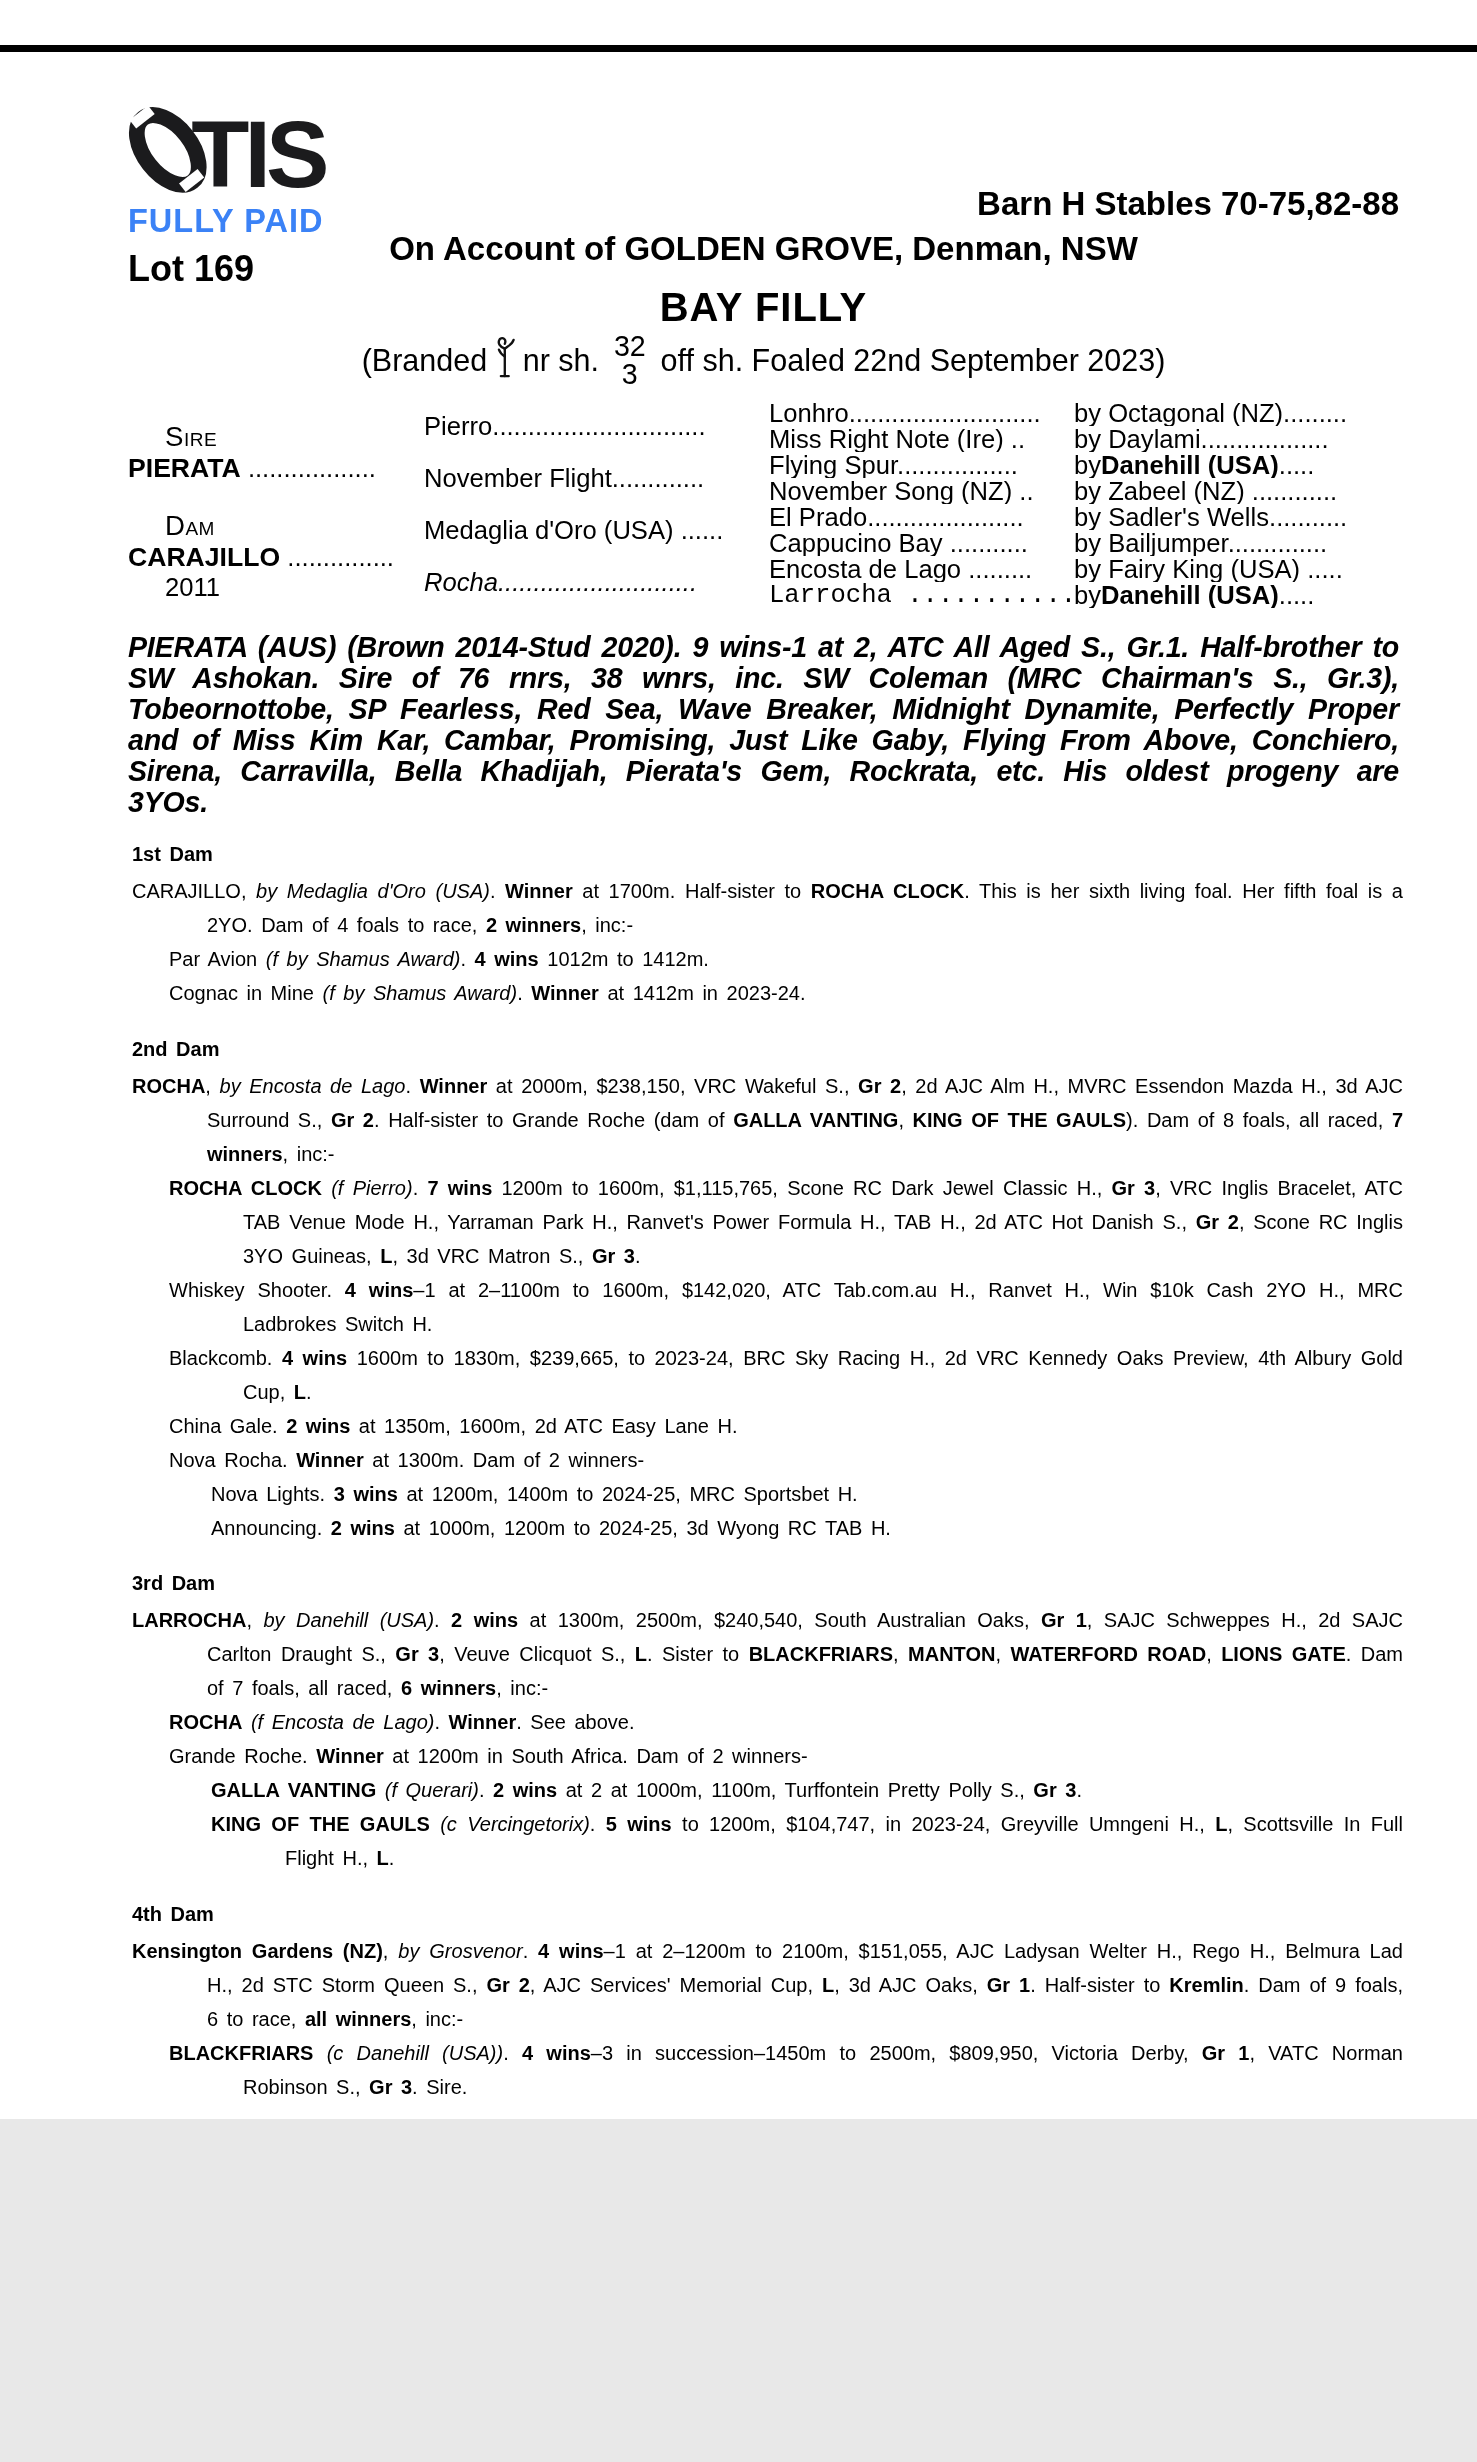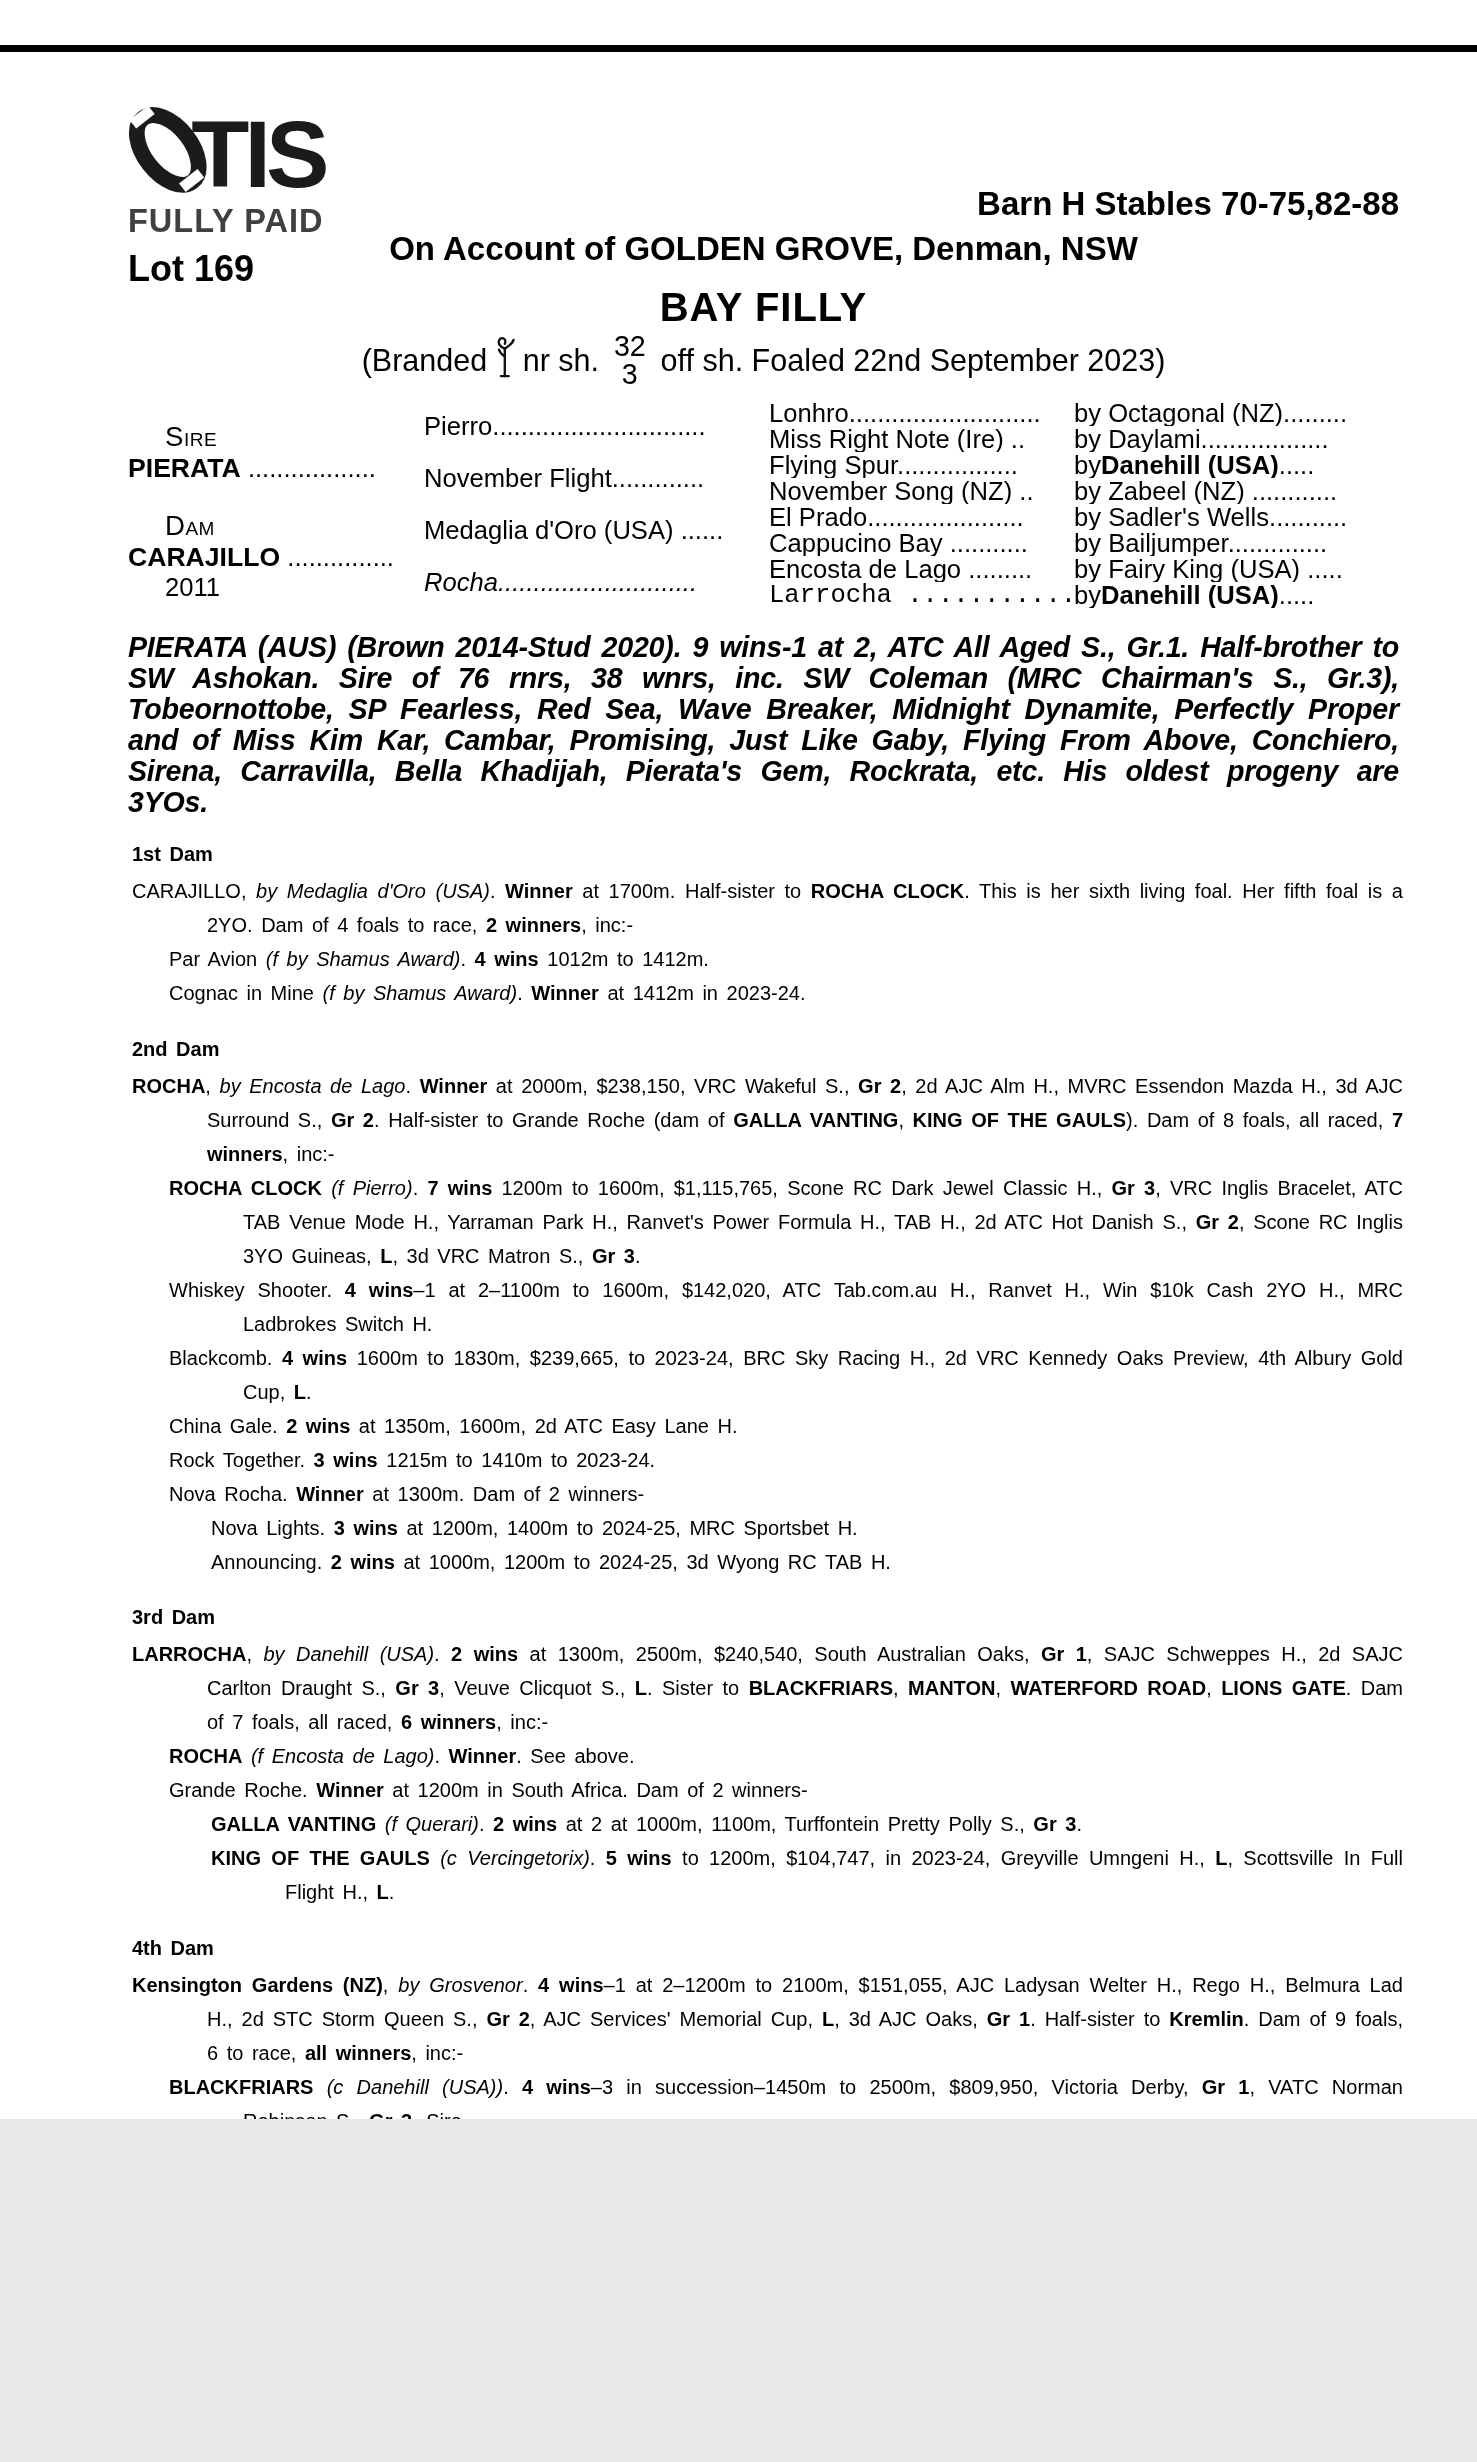--- a/index.html
+++ b/index.html
@@ -5,21 +5,21 @@
   html,body{margin:0;padding:0;background:#e8e8e8;}
   .page{position:relative;width:1478px;height:2119px;background:#ffffff;overflow:hidden;
         font-family:"Liberation Sans",sans-serif;color:#000;}
   .rule{position:absolute;left:0;width:1478px;background:#000;}
   .rule-top{top:45px;height:6.9px;}
   .rule-bottom{top:2410px;height:6.9px;}
   .content{position:absolute;left:128px;top:0;width:1271px;}
 
   
   .logo{position:absolute;top:97px;left:0;}
-  .fully-paid{position:absolute;top:203px;left:0;font-size:32.5px;font-weight:bold;color:#404040;letter-spacing:1px;}
+  .fully-paid{position:absolute;top:203px;left:0;font-size:32.5px;font-weight:bold;color:#3b82f6;letter-spacing:1px;}
   .lot{position:absolute;top:248px;left:0;font-size:36px;font-weight:bold;}
   .barn{position:absolute;top:185px;left:0;width:1271px;text-align:right;font-size:33px;font-weight:bold;}
   .account{position:absolute;top:230px;left:0;width:1271px;text-align:center;font-size:33px;font-weight:bold;}
   .horse-title{position:absolute;top:285px;left:0;width:1271px;text-align:center;font-size:40px;font-weight:bold;letter-spacing:1px;}
   .branded{position:absolute;top:333px;left:0;width:1271px;display:flex;justify-content:center;align-items:center;gap:5px;font-size:30.5px;}
   .frac{display:flex;flex-direction:column;align-items:center;line-height:27.6px;font-size:28.6px;margin:0 9.9px;}
 
   
   .pedigree{position:absolute;top:400px;left:0;width:1271px;display:grid;
             grid-template-columns:296px 345px 305px 325px;grid-auto-rows:26px;font-size:25.6px;}
@@ -159,21 +159,20 @@
         <p class="p-prog"><span>Cognac in Mine </span><span class="i">(f by Shamus Award)</span><span>. </span><span class="b">Winner</span><span> at 1412m in 2023-24.</span></p>
       </div>
 
       <div class="dam-sec">
         <div class="dam-h">2nd Dam</div>
         <p class="p-dam"><span class="b">ROCHA</span><span>, </span><span class="i">by Encosta de Lago</span><span>. </span><span class="b">Winner</span><span> at 2000m, $238,150, VRC Wakeful S., </span><span class="b">Gr 2</span><span>, 2d AJC Alm H., MVRC Essendon Mazda H., 3d AJC Surround S., </span><span class="b">Gr 2</span><span>. Half-sister to Grande Roche (dam of </span><span class="b">GALLA VANTING</span><span>, </span><span class="b">KING OF THE GAULS</span><span>). Dam of 8 foals, all raced, </span><span class="b">7 winners</span><span>, inc:-</span></p>
         <p class="p-prog"><span class="b">ROCHA CLOCK</span><span> </span><span class="i">(f Pierro)</span><span>. </span><span class="b">7 wins</span><span> 1200m to 1600m, $1,115,765, Scone RC Dark Jewel Classic H., </span><span class="b">Gr 3</span><span>, VRC Inglis Bracelet, ATC TAB Venue Mode H., Yarraman Park H., Ranvet's Power Formula H., TAB H., 2d ATC Hot Danish S., </span><span class="b">Gr 2</span><span>, Scone RC Inglis 3YO Guineas, </span><span class="b">L</span><span>, 3d VRC Matron S., </span><span class="b">Gr 3</span><span>.</span></p>
         <p class="p-prog"><span>Whiskey Shooter. </span><span class="b">4 wins</span><span>–1 at 2–1100m to 1600m, $142,020, ATC Tab.com.au H., Ranvet H., Win $10k Cash 2YO H., MRC Ladbrokes Switch H.</span></p>
         <p class="p-prog"><span>Blackcomb. </span><span class="b">4 wins</span><span> 1600m to 1830m, $239,665, to 2023-24, BRC Sky Racing H., 2d VRC Kennedy Oaks Preview, 4th Albury Gold Cup, </span><span class="b">L</span><span>.</span></p>
         <p class="p-prog"><span>China Gale. </span><span class="b">2 wins</span><span> at 1350m, 1600m, 2d ATC Easy Lane H.</span></p>
-        <p class="p-prog"><span>Rock Together. </span><span class="b">3 wins</span><span> 1215m to 1410m to 2023-24.</span></p>
         <p class="p-prog"><span>Nova Rocha. </span><span class="b">Winner</span><span> at 1300m. Dam of 2 winners-</span></p>
         <p class="p-sub"><span>Nova Lights. </span><span class="b">3 wins</span><span> at 1200m, 1400m to 2024-25, MRC Sportsbet H.</span></p>
         <p class="p-sub"><span>Announcing. </span><span class="b">2 wins</span><span> at 1000m, 1200m to 2024-25, 3d Wyong RC TAB H.</span></p>
       </div>
 
       <div class="dam-sec">
         <div class="dam-h">3rd Dam</div>
         <p class="p-dam"><span class="b">LARROCHA</span><span>, </span><span class="i">by Danehill (USA)</span><span>. </span><span class="b">2 wins</span><span> at 1300m, 2500m, $240,540, South Australian Oaks, </span><span class="b">Gr 1</span><span>, SAJC Schweppes H., 2d SAJC Carlton Draught S., </span><span class="b">Gr 3</span><span>, Veuve Clicquot S., </span><span class="b">L</span><span>. Sister to </span><span class="b">BLACKFRIARS</span><span>, </span><span class="b">MANTON</span><span>, </span><span class="b">WATERFORD ROAD</span><span>, </span><span class="b">LIONS GATE</span><span>. Dam of 7 foals, all raced, </span><span class="b">6 winners</span><span>, inc:-</span></p>
         <p class="p-prog"><span class="b">ROCHA</span><span> </span><span class="i">(f Encosta de Lago)</span><span>. </span><span class="b">Winner</span><span>. See above.</span></p>
         <p class="p-prog"><span>Grande Roche. </span><span class="b">Winner</span><span> at 1200m in South Africa. Dam of 2 winners-</span></p>

